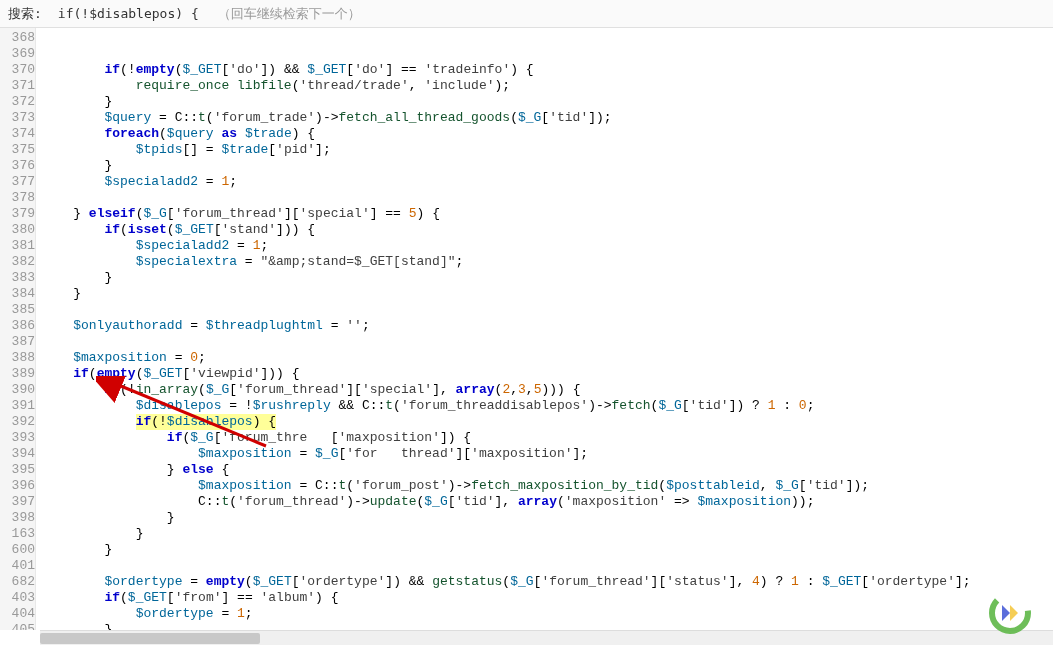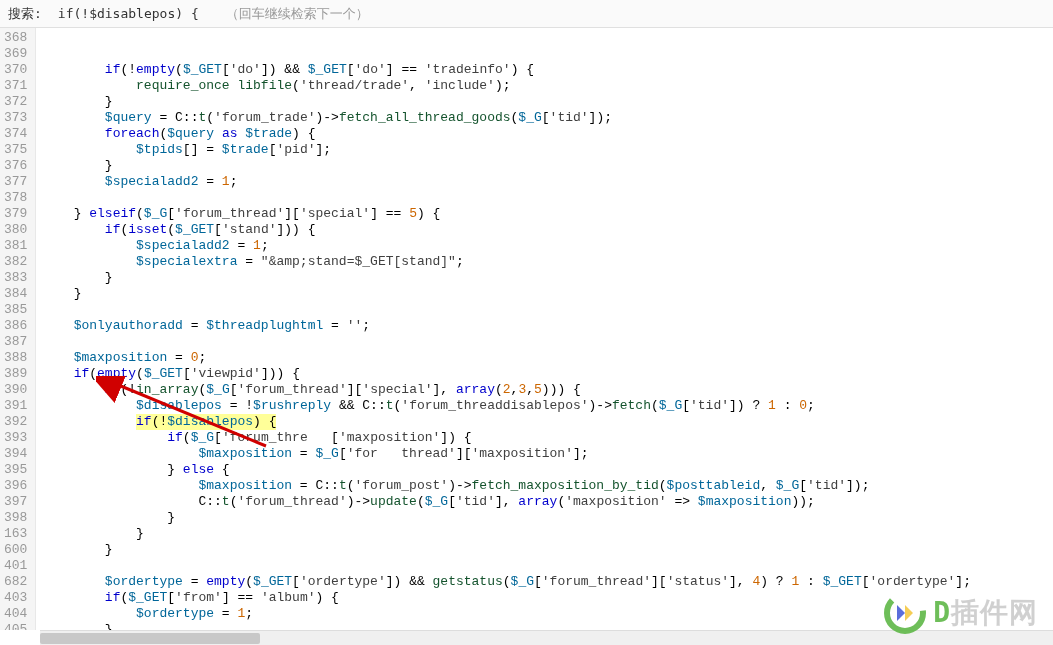--- a/index.html
+++ b/index.html
@@ -29,54 +29,54 @@
   font-family: Consolas, monospace;
   font-size: 13px;
   border: none;
   background: transparent;
   outline: none;
   color: #333;
   width: 150px;
 }
 .search-hint {
   color: #999;
-  margin-left: 18px;
+  margin-left: 10px;
 }
 .editor {
   display: flex;
   height: calc(645px - 28px - 15px);
   overflow: hidden;
   font-family: Consolas, "Courier New", monospace;
   font-size: 13px;
   line-height: 16px;
 }
 .gutter {
   background: #f5f5f5;
   color: #999;
   text-align: right;
-  padding: 2px 8px 2px 4px;
+  padding: 2px 0 2px 4px;
   user-select: none;
   border-right: 1px solid #e8e8e8;
   min-width: 36px;
 }
 .gutter .ln {
   height: 16px;
 }
 .code {
   flex: 1;
   padding: 2px 0 2px 6px;
   white-space: pre;
   position: relative;
   overflow: hidden;
 }
 .code .line {
   height: 16px;
   white-space: pre;
 }
-.kw { color: #0000cc; }
+.kw { color: #0000cc; font-weight: bold; }
 .str { color: #404040; }
 .num { color: #cc6600; }
 .var { color: #006699; }
 .op { color: #000000; }
 .fn { color: #14532d; }
 .hl {
   background: #ffff99;
   display: inline-block;
 }
 .arrow {
@@ -193,16 +193,13 @@
 <div class="hscroll">
   <div class="hscroll-thumb"></div>
 </div>
 
 <div class="watermark">
   <svg class="wm-icon" viewBox="0 0 44 44">
     <circle cx="22" cy="22" r="18" fill="none" stroke="#5fb848" stroke-width="6" stroke-dasharray="70 40"></circle>
     <path d="M14 14 L22 22 L14 30 Z" fill="#4a5fd8"></path>
     <path d="M22 14 L30 22 L22 30 Z" fill="#f5c843"></path>
   </svg>
-  <span class="wm-text">
-    <span>D</span><span class="faded">插件网</span>
-  </span>
 </div>
 
 </body></html>

